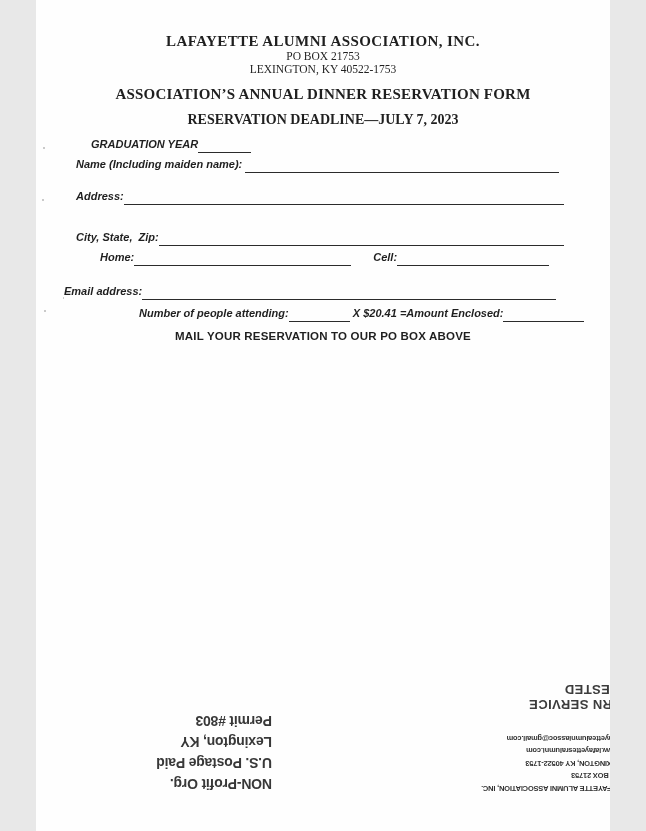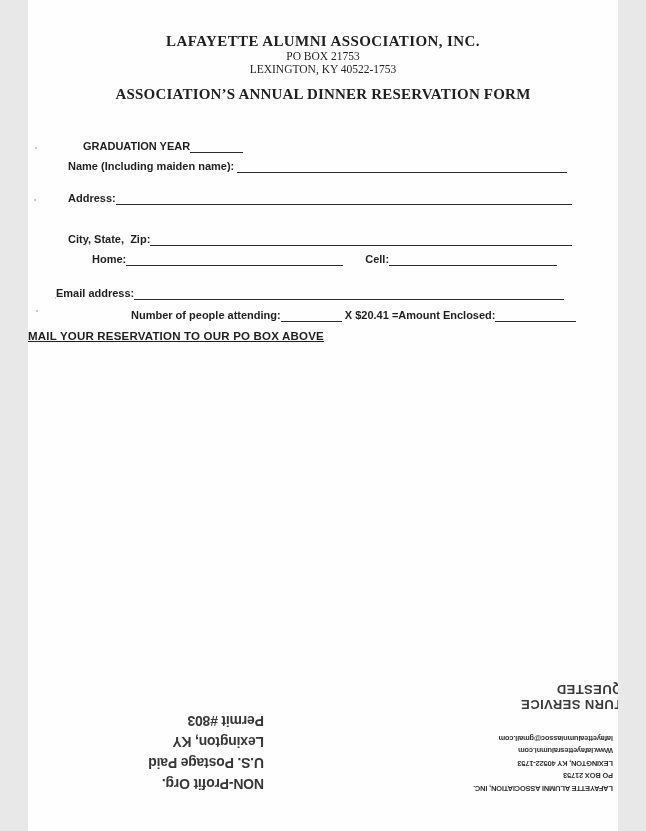--- a/index.html
+++ b/index.html
@@ -1,34 +1,34 @@
 <!DOCTYPE html>
 <html><head>
 <meta charset="utf-8">
 <style>
   html,body{margin:0;padding:0;background:#e8e8e8;}
   .page{
     position:relative;width:574px;height:831px;margin:0 auto;
     background:#fefefe;overflow:hidden;
-    font-family:"Liberation Sans", sans-serif;color:#1f1f1f;padding-left:16px;
+    font-family:"Liberation Sans", sans-serif;color:#1f1f1f;
   }
   
   .doc-header{position:absolute;left:0;right:0;top:33px;text-align:center;
     font-family:"Liberation Serif", serif;}
   .org-name{font-size:15px;font-weight:bold;letter-spacing:.4px;line-height:17px;}
   .org-sub{font-size:11.5px;line-height:12.5px;}
   .form-title{font-size:15px;font-weight:bold;margin-top:11px;line-height:17px;letter-spacing:.2px;text-align:center;}
   .deadline{font-size:14px;font-weight:bold;margin-top:9px;line-height:16px;}
   
-  .row{position:absolute;display:flex;align-items:flex-end;}
+  .row{position:absolute;display:flex;font-style:italic;}
   .lbl{font-size:11px;font-weight:bold;line-height:14px;white-space:pre;}
   .line{display:inline-block;height:15px;border-bottom:1.6px solid #2b2b2b;}
   .grow{flex:1 1 auto;}
-  .mail-note{position:absolute;left:0;right:0;top:330px;
-    font-size:11.5px;font-weight:bold;letter-spacing:.2px;text-decoration:underline;}
+  .mail-note{position:absolute;left:0;right:0;top:330px;text-align:center;
+    font-size:11.5px;font-weight:bold;letter-spacing:.2px;}
   
   .indicia{
     position:absolute;left:100px;top:701px;width:136px;height:93px;
     transform:rotate(180deg);
     font-size:14px;font-weight:bold;line-height:21px;color:#383838;
     text-align:left;letter-spacing:-.2px;
   }
   .return-service{
     position:absolute;left:414px;top:695px;width:199px;height:17px;
     transform:rotate(180deg);
@@ -45,20 +45,21 @@
 </head>
 <body>
 
 <div class="page">
 
   <header class="doc-header">
     <div class="org-name">LAFAYETTE ALUMNI ASSOCIATION, INC.</div>
     <div class="org-sub">PO BOX 21753</div>
     <div class="org-sub">LEXINGTON, KY 40522-1753</div>
     <div class="form-title">ASSOCIATION’S ANNUAL DINNER RESERVATION FORM</div>
+    <div class="deadline">RESERVATION DEADLINE—JULY 7, 2023</div>
   </header>
 
   <div class="row" style="left:55px;top:137px;">
     <span class="lbl">GRADUATION YEAR</span>
     <span class="line" style="width:53px;"></span>
   </div>
 
   <div class="row" style="left:40px;right:51px;top:157px;">
     <span class="lbl">Name (Including maiden name): </span>
     <span class="line grow"></span>

